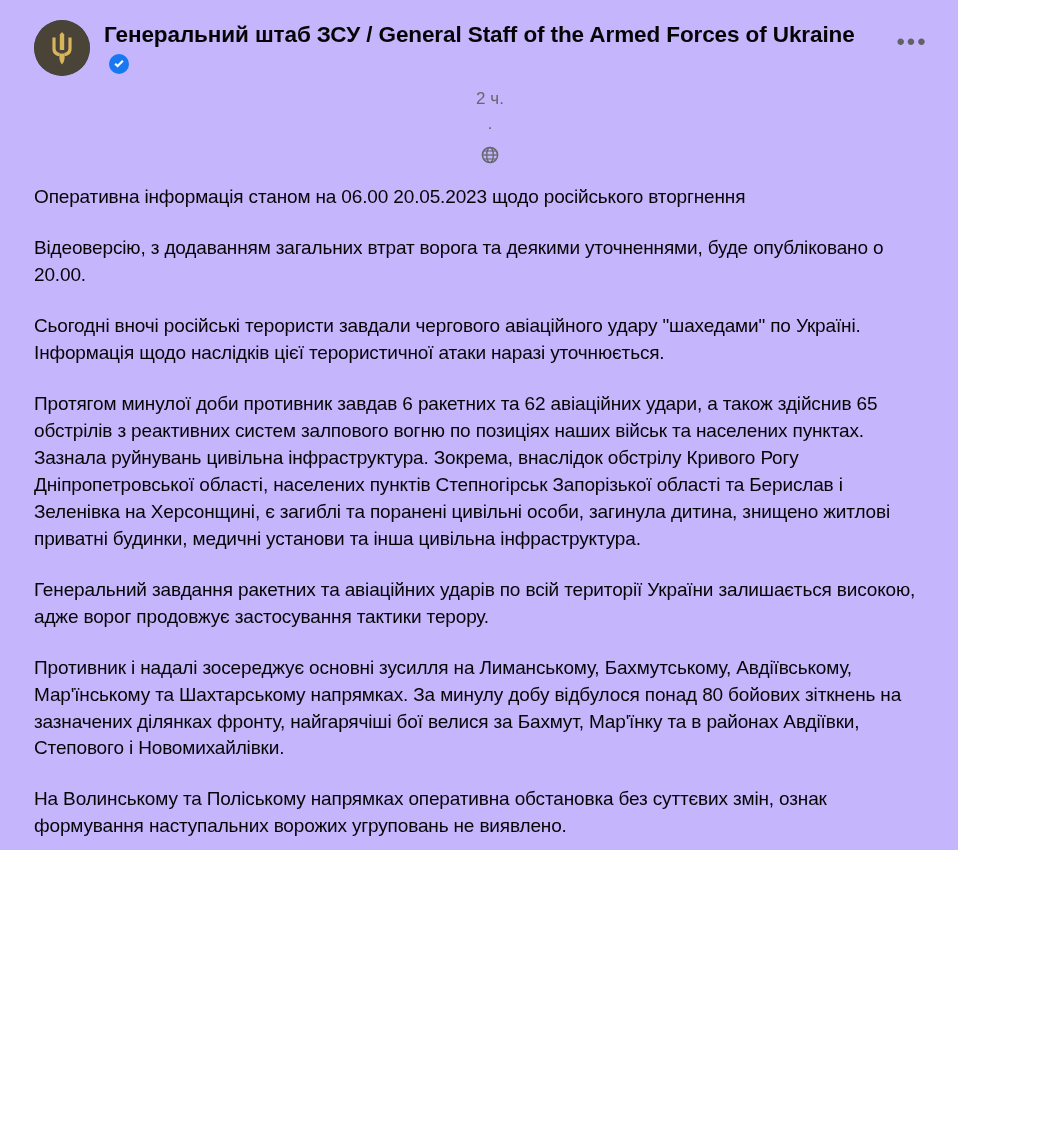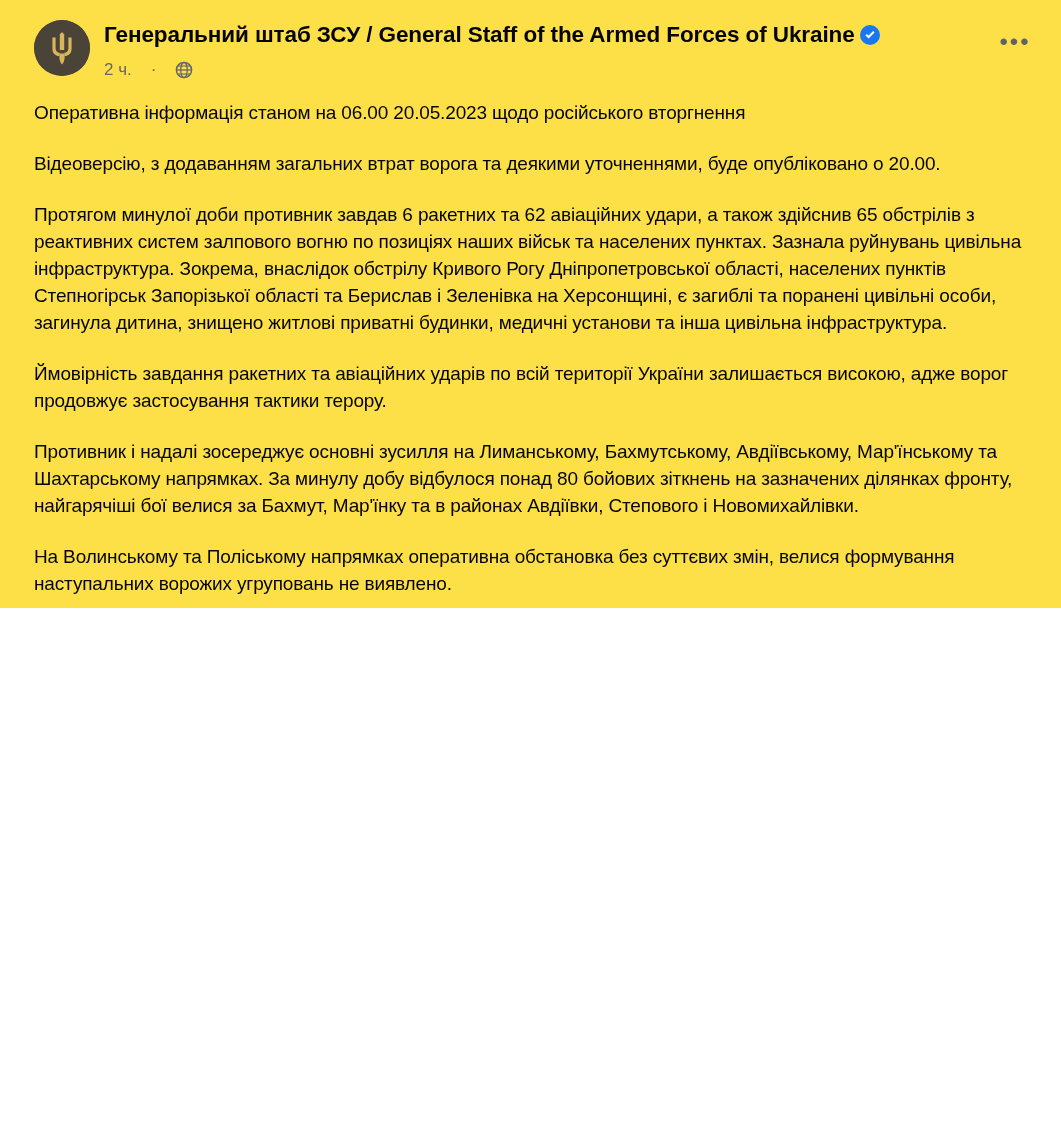--- a/index.html
+++ b/index.html
@@ -8,24 +8,24 @@
     background: #ffffff;
   }
   body {
     width: 1061px;
     min-height: 1128px;
     font-family: "Liberation Sans", sans-serif;
     color: #050505;
     -webkit-font-smoothing: antialiased;
   }
   .post {
-    width: 1061px;
+    width: 958px;
     box-sizing: border-box;
     padding: 14px 24px 10px 24px;
-    background: #fde047;
+    background: #c4b5fd;
   }
   .post-header {
     display: flex;
     align-items: flex-start;
     gap: 14px;
     padding: 6px 0 2px 10px;
   }
   .avatar {
     width: 56px;
     height: 56px;
@@ -51,25 +51,26 @@
     color: #050505;
   }
   .verified {
     display: inline-block;
     vertical-align: -3px;
     margin-left: 5px;
   }
   .meta-line {
     display: flex;
     align-items: center;
-    gap: 18px;
+    gap: 10px;
     margin-top: 7px;
     font-size: 17px;
     color: #65676b;
     line-height: 1.2;
+    flex-direction: column;
   }
   .meta-dot {
     color: #65676b;
     font-size: 17px;
     line-height: 1;
     padding: 0 1px;
   }
   .globe-icon {
     display: inline-flex;
     align-items: center;
@@ -142,19 +143,20 @@
         </span>
       </div>
     </div>
 
     <div class="more-btn">•••</div>
   </div>
 
   <div class="post-body">
     <p>Оперативна інформація станом на 06.00 20.05.2023 щодо російського вторгнення</p>
     <p>Відеоверсію, з додаванням загальних втрат ворога та деякими уточненнями, буде опубліковано о 20.00.</p>
+    <p>Сьогодні вночі російські терористи завдали чергового авіаційного удару "шахедами" по Україні. Інформація щодо наслідків цієї терористичної атаки наразі уточнюється.</p>
     <p>Протягом минулої доби противник завдав 6 ракетних та 62 авіаційних удари, а також здійснив 65 обстрілів з реактивних систем залпового вогню по позиціях наших військ та населених пунктах. Зазнала руйнувань цивільна інфраструктура. Зокрема, внаслідок обстрілу Кривого Рогу Дніпропетровської області, населених пунктів Степногірськ Запорізької області та Берислав і Зеленівка на Херсонщині, є загиблі та поранені цивільні особи, загинула дитина, знищено житлові приватні будинки, медичні установи та інша цивільна інфраструктура.</p>
-    <p>Ймовірність завдання ракетних та авіаційних ударів по всій території України залишається високою, адже ворог продовжує застосування тактики терору.</p>
+    <p>Генеральний завдання ракетних та авіаційних ударів по всій території України залишається високою, адже ворог продовжує застосування тактики терору.</p>
     <p>Противник і надалі зосереджує основні зусилля на Лиманському, Бахмутському, Авдіївському, Мар'їнському та Шахтарському напрямках. За минулу добу відбулося понад 80 бойових зіткнень на зазначених ділянках фронту, найгарячіші бої велися за Бахмут, Мар'їнку та в районах Авдіївки, Степового і Новомихайлівки.</p>
-    <p>На Волинському та Поліському напрямках оперативна обстановка без суттєвих змін, велися формування наступальних ворожих  угруповань не виявлено.</p>
+    <p>На Волинському та Поліському напрямках оперативна обстановка без суттєвих змін, ознак формування наступальних ворожих  угруповань не виявлено.</p>
   </div>
 
 </div>
 
 </body></html>

